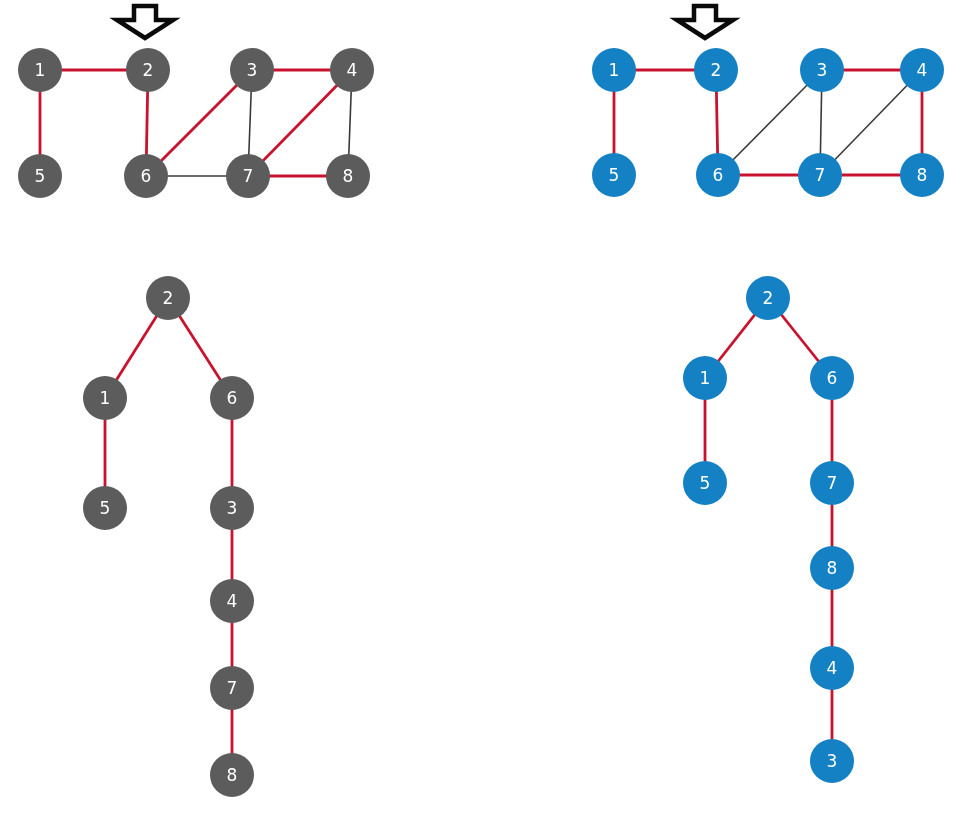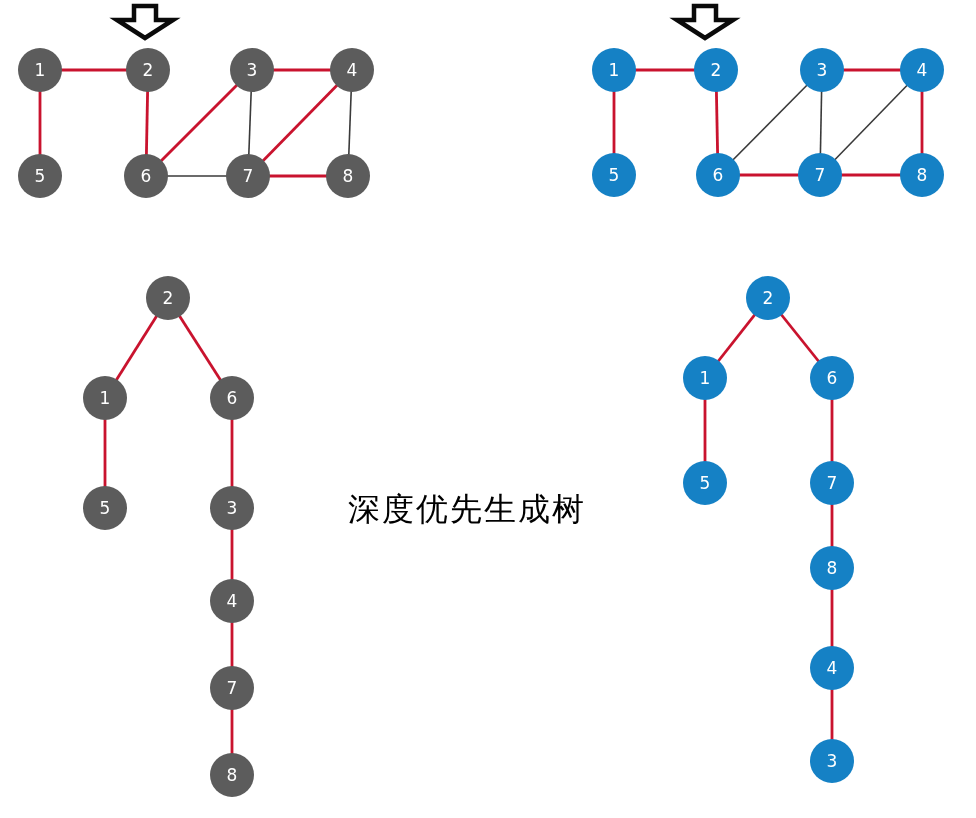--- a/index.html
+++ b/index.html
@@ -138,14 +138,13 @@
         <circle cx="705" cy="483" r="22" fill="#1581c5"></circle>
         <text x="705" y="483" text-anchor="middle" dominant-baseline="central" fill="#ffffff" font-size="17" font-family="&quot;DejaVu Sans&quot;, sans-serif">5</text>
         <circle cx="832" cy="378" r="22" fill="#1581c5"></circle>
         <text x="832" y="378" text-anchor="middle" dominant-baseline="central" fill="#ffffff" font-size="17" font-family="&quot;DejaVu Sans&quot;, sans-serif">6</text>
         <circle cx="832" cy="483" r="22" fill="#1581c5"></circle>
         <text x="832" y="483" text-anchor="middle" dominant-baseline="central" fill="#ffffff" font-size="17" font-family="&quot;DejaVu Sans&quot;, sans-serif">7</text>
         <circle cx="832" cy="568" r="22" fill="#1581c5"></circle>
         <text x="832" y="568" text-anchor="middle" dominant-baseline="central" fill="#ffffff" font-size="17" font-family="&quot;DejaVu Sans&quot;, sans-serif">8</text>
       </g>
     </svg>
-  <div class="diagram-title">深度优先生成树</div>
 </div>
 
 </body></html>

